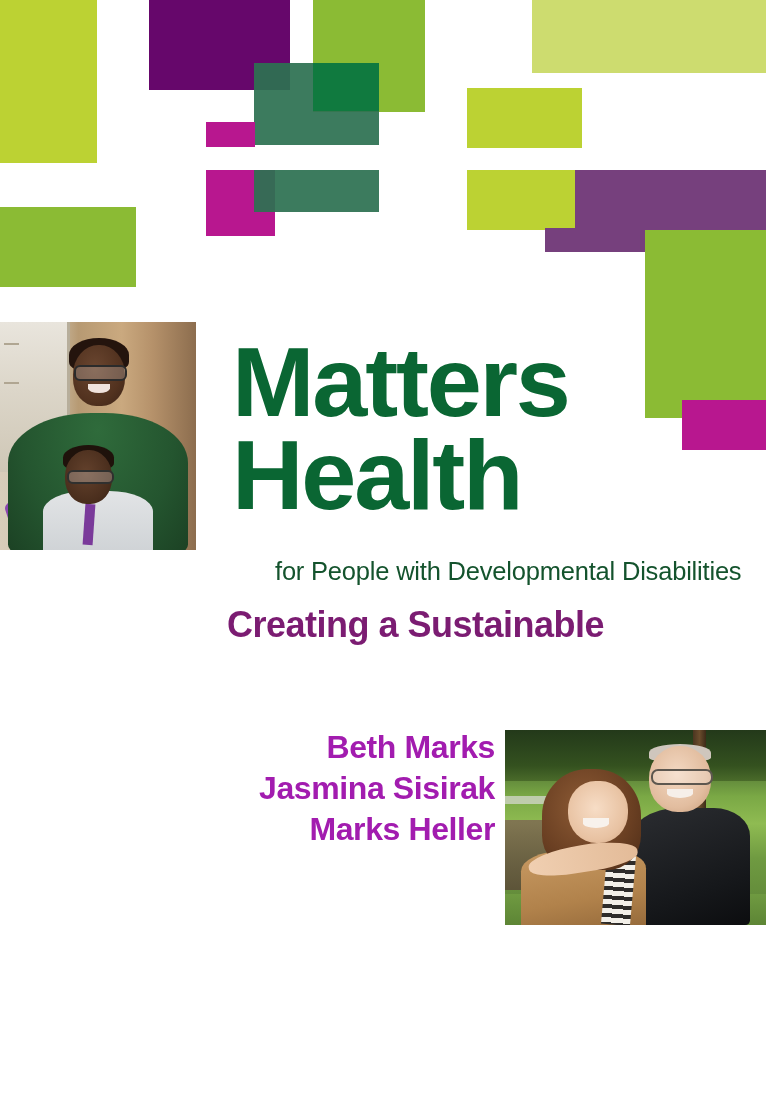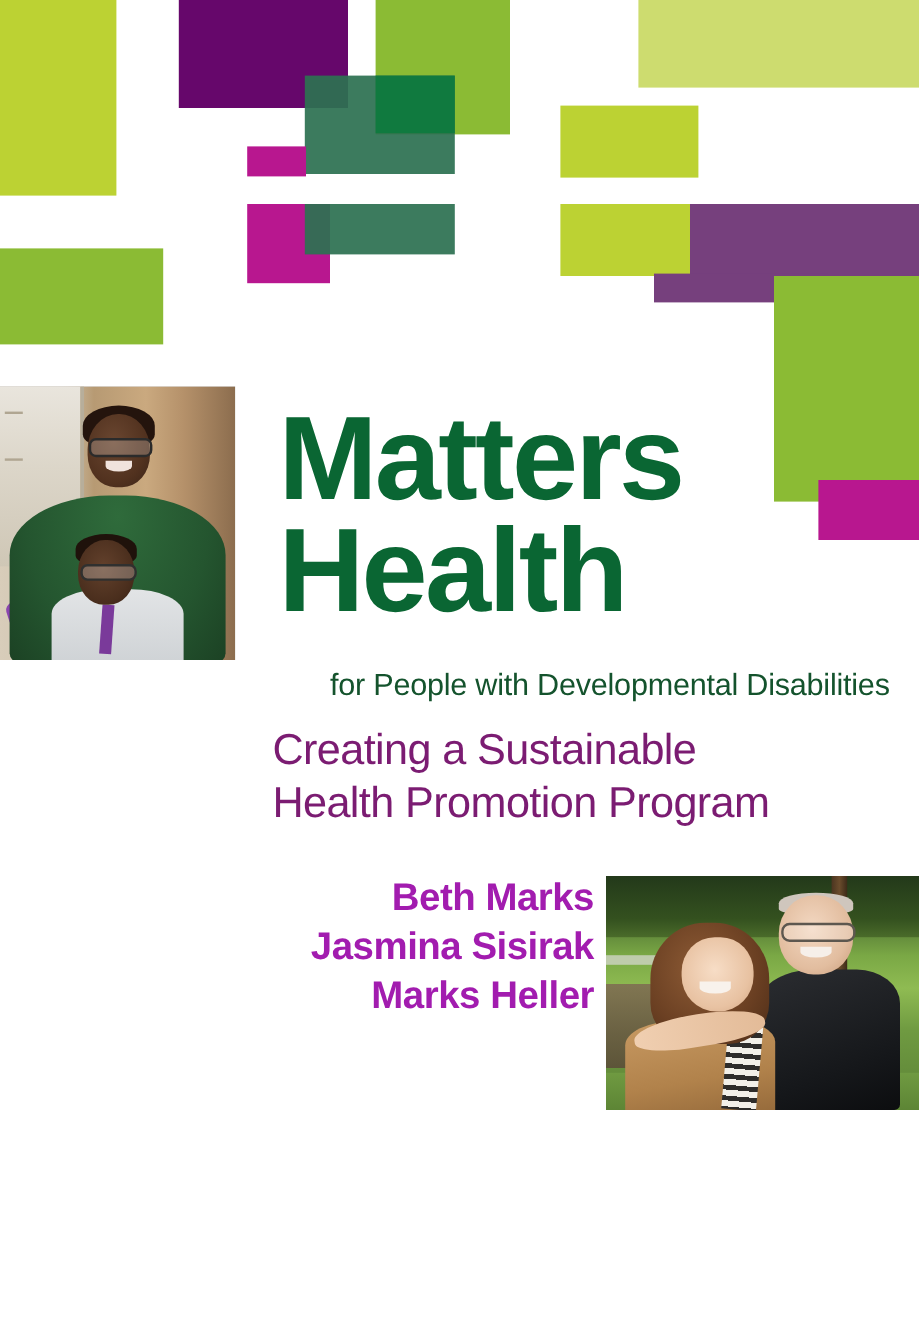--- a/index.html
+++ b/index.html
@@ -110,21 +110,21 @@
   .title-line{
     font-size:99px;line-height:0.94;font-weight:700;
     letter-spacing:-2.2px;margin:0;
   }
   .subtitle{
     position:absolute;left:231px;top:557px;width:530px;
     font-size:25.5px;font-weight:400;letter-spacing:-.2px;line-height:1.1;
   }
   .sub2{
     position:absolute;left:227px;top:603px;width:540px;
-    font-size:36px;line-height:1.21;font-weight:400;letter-spacing:-.5px;
+    font-size:36px;line-height:1.21;font-weight:700;letter-spacing:-.5px;
   }
   .authors{
     position:absolute;left:180px;top:727px;width:315px;
     text-align:right;font-size:32px;line-height:1.28;font-weight:700;
     letter-spacing:-.4px;
   }
 </style>
 </head>
 <body>
 
@@ -171,21 +171,20 @@
 
   <div class="title-wrap">
     <div class="title-line" style="color:#0A6633;">Matters</div>
     <div class="title-line" style="color:#0A6633;">Health</div>
   </div>
 
   <div class="subtitle" style="color:#14532d;margin-left:44px;">for People with Developmental Disabilities</div>
 
   <div class="sub2" style="color:#7B1C72;">
     <div>Creating a Sustainable</div>
-    <div>Health Promotion Program</div>
   </div>
 
   <div class="authors" style="color:#a21caf;">
     <div>Beth Marks</div>
     <div>Jasmina Sisirak</div>
     <div>Marks Heller</div>
   </div>
 
   <div class="photo photo-right">
     <div class="pr-sky"></div>

